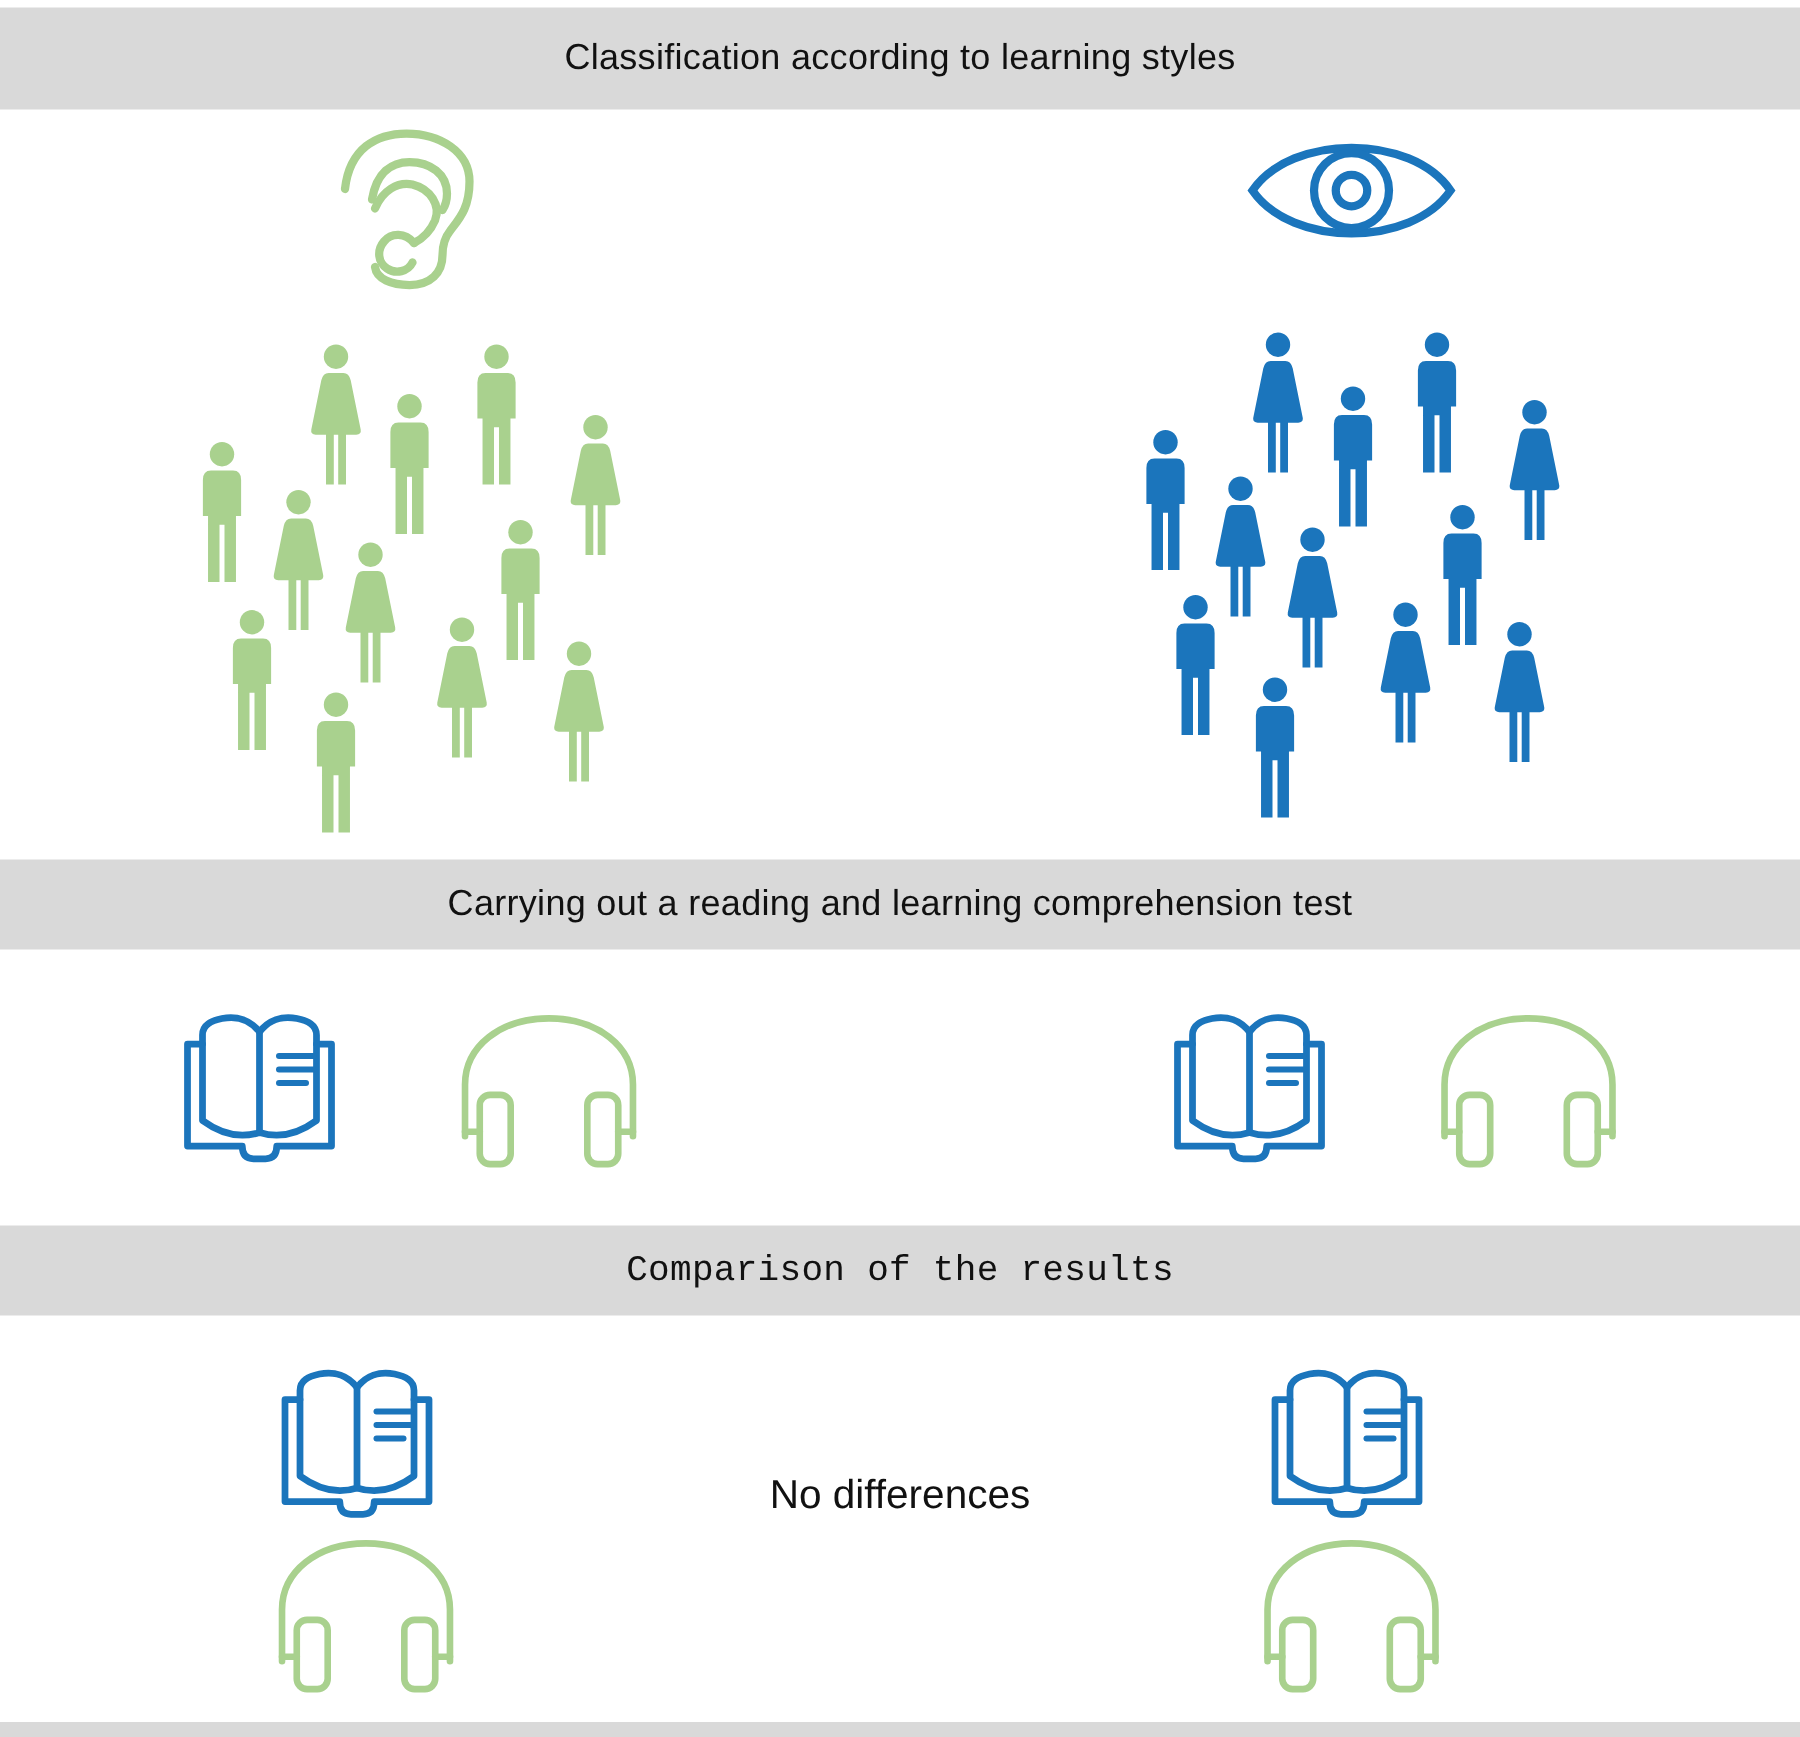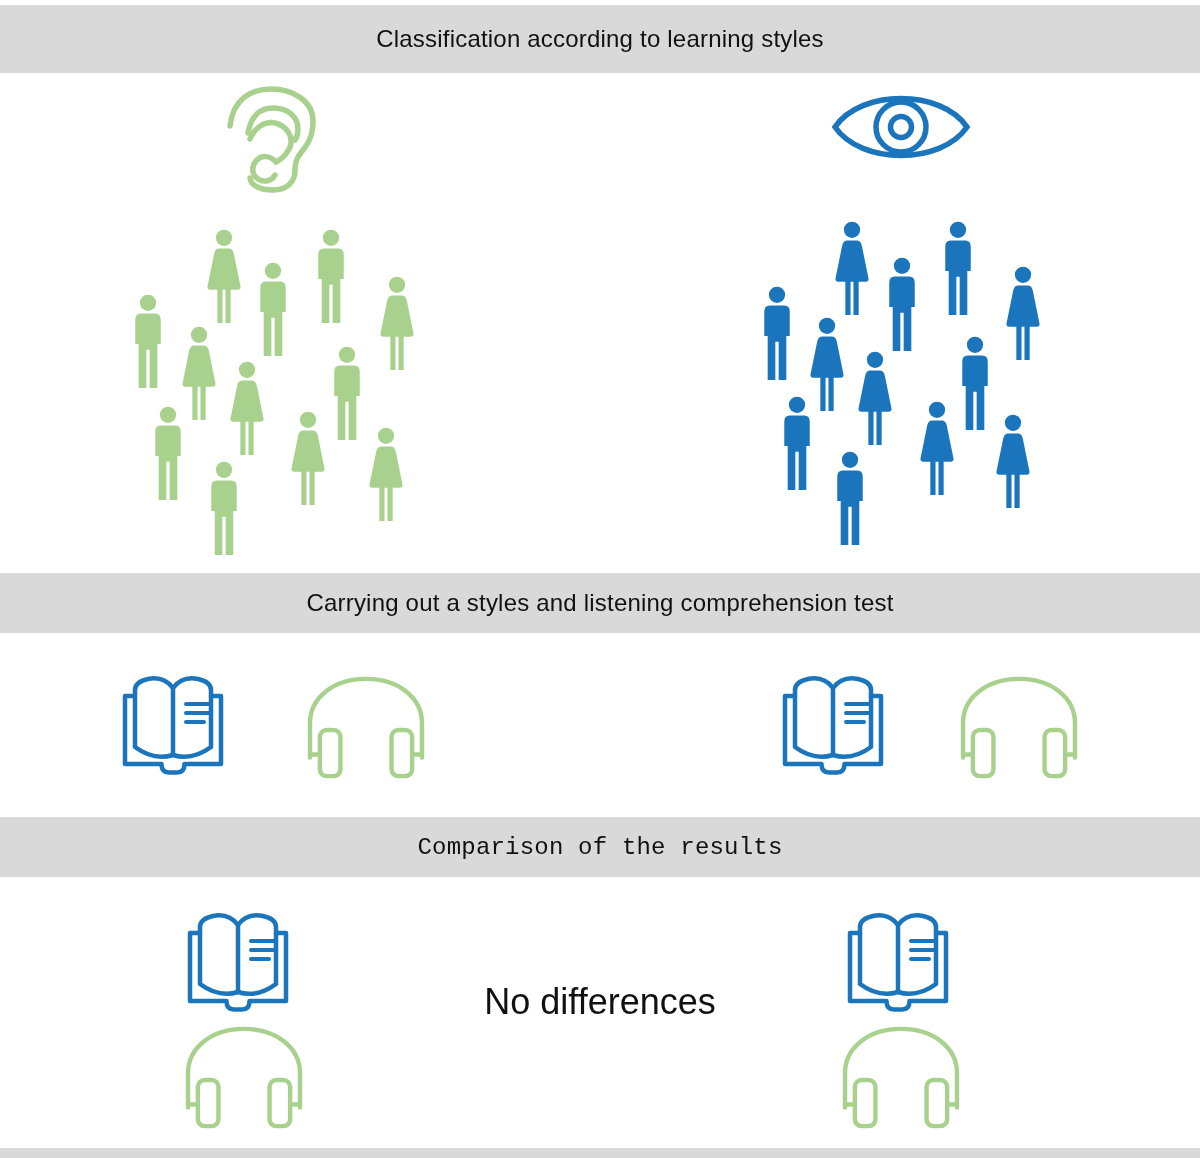--- a/index.html
+++ b/index.html
@@ -13,21 +13,21 @@
     font-size:24px;letter-spacing:.2px;
   }
   .bar-1{top:5px;height:68px;justify-content:center;}
   .bar-2{top:573px;height:60px;}
   .bar-3{top:817px;height:60px;font-family:Liberation Mono, monospace;}
   .bar-bottom{top:1148px;height:10px;}
   .icon{position:absolute;}
   .person{position:absolute;}
   .result-text{
     position:absolute;left:400px;top:981px;width:400px;
-    text-align:center;font-size:36px;
+    text-align:center;font-size:27px;
   }
   svg{display:block;}
 </style>
 </head>
 <body>
 
 <svg width="0" height="0" style="position:absolute" aria-hidden="true">
   <defs>
     <symbol id="sym-book" viewBox="0 0 130 112">
       <g fill="none" stroke="currentColor" stroke-width="4.5" stroke-linecap="round" stroke-linejoin="round">
@@ -169,21 +169,21 @@
         <circle cx="23" cy="9" r="8.3" fill="#1b75bc"></circle>
         <path d="M18 20Q14.2 20 13 25L6.2 58.5Q5.6 62 9.2 62L16.2 62L16.2 96L21.5 96L21.5 62L24.5 62L24.5 96L29.8 96L29.8 62L36.8 62Q40.4 62 39.8 58.5L33 25Q31.8 20 28 20Z" fill="#1b75bc"></path>
       </svg>
       <svg viewBox="0 0 40 100" class="person" style="left: 830px; top: 451px; width: 40px; height: 98px;">
         <circle cx="20" cy="9" r="8.3" fill="#1b75bc"></circle>
         <path d="M12.5 20Q7 20 7 26.5L7 51L10.5 51L10.5 96L18.3 96L18.3 57L21.7 57L21.7 96L29.5 96L29.5 51L33 51L33 26.5Q33 20 27.5 20Z" fill="#1b75bc"></path>
       </svg>
     </div>
 
   <header class="bar bar-2" style="background: rgb(217, 217, 217);">
-    <span>Carrying out a styles and listening comprehension test</span>
+    <span>Carrying out a reading and learning comprehension test</span>
   </header>
 
   <svg class="icon" style="left:108px;top:666px" width="130" height="112" color="#1b75bc">
     <use href="#sym-book"></use>
   </svg>
   <svg class="icon" style="left:307px;top:672px" width="118" height="110" viewBox="0 0 120 112" color="#a9d18e">
     <use href="#sym-headphones"></use>
   </svg>
 
   <svg class="icon" style="left:768px;top:666px" width="130" height="112" color="#1b75bc">

